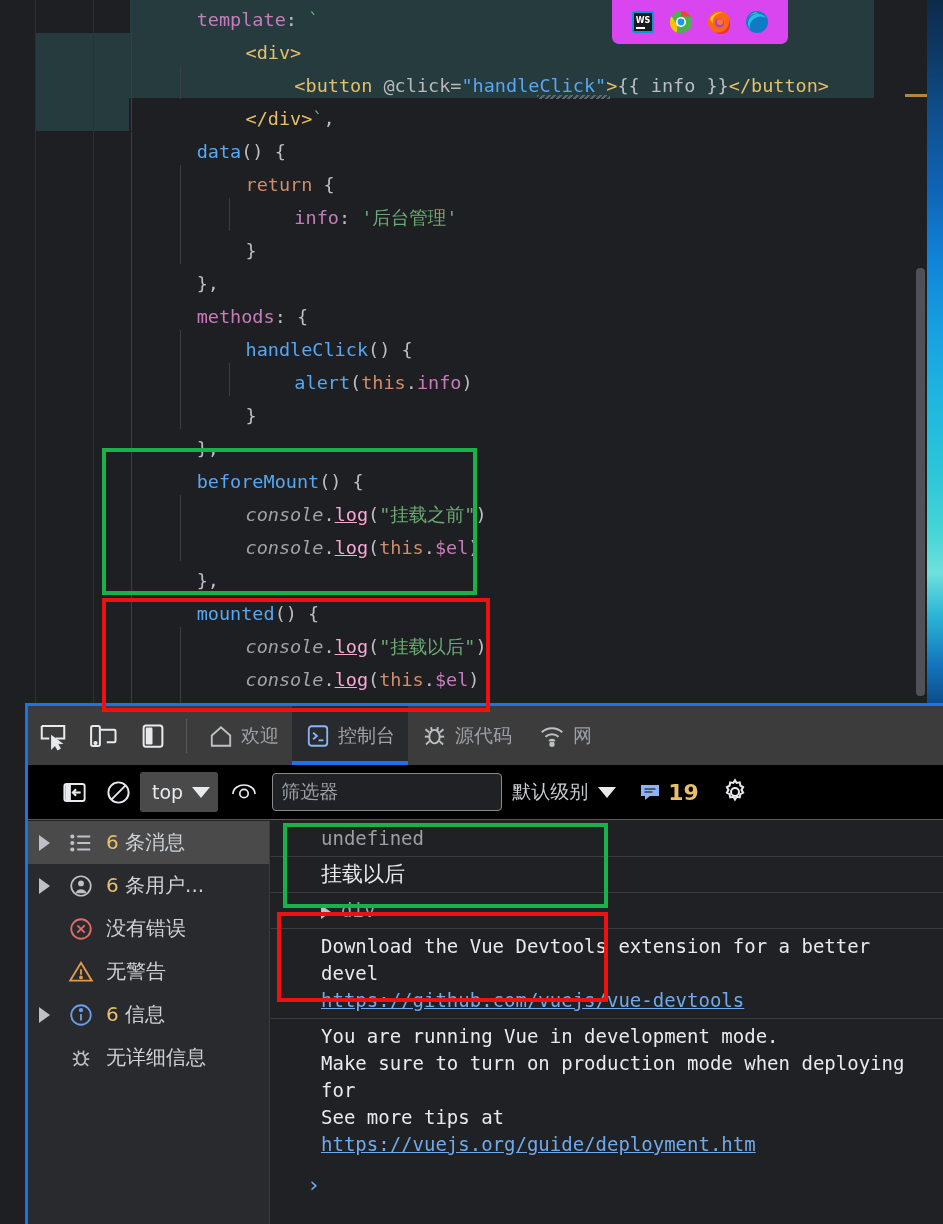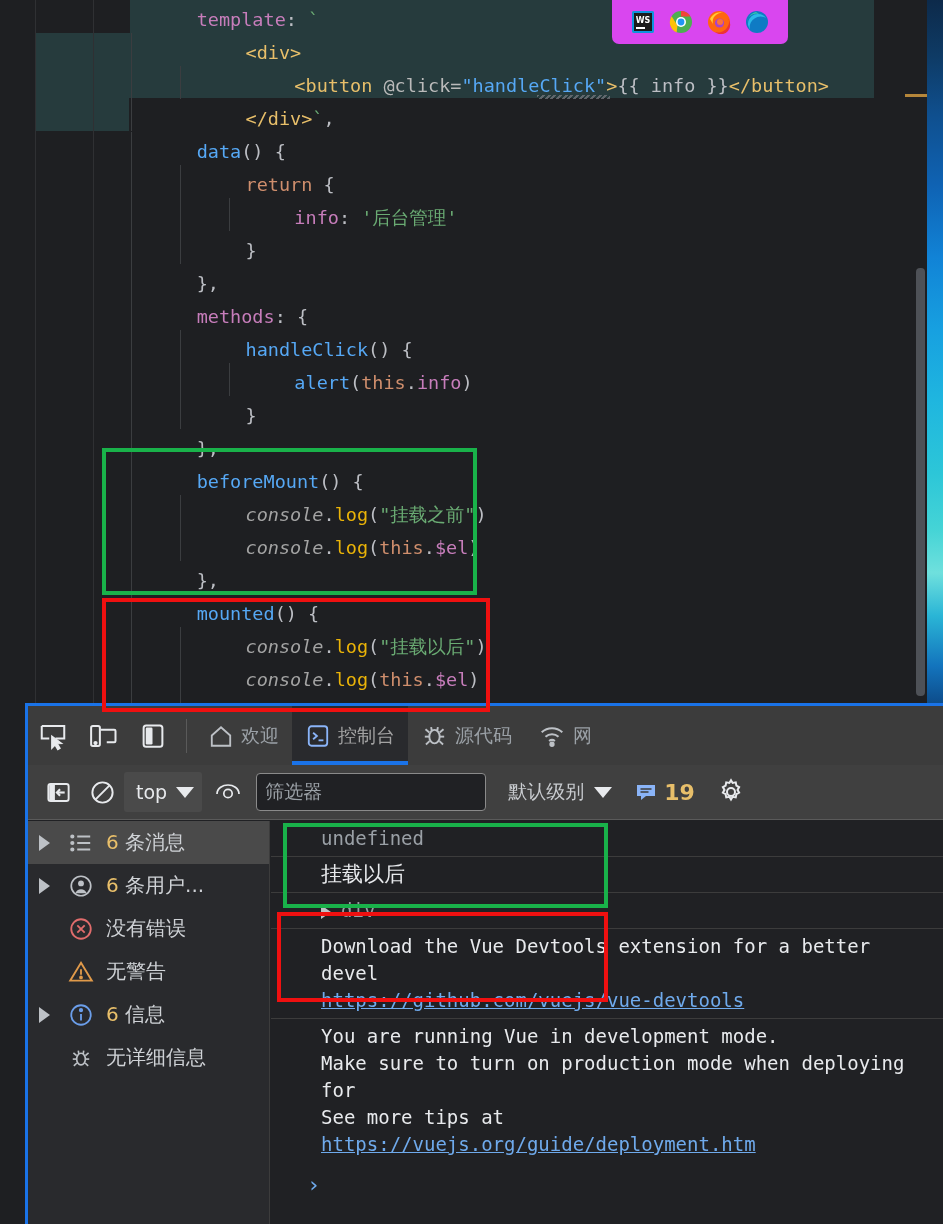--- a/index.html
+++ b/index.html
@@ -49,21 +49,21 @@
   
   .t-key   { color:#c77dbb; }     
   .t-fn    { color:#56a8f5; }     
   .t-plain { color:#bcbec4; }
   .t-tag   { color:#e8bf6a; }     
   .t-attr  { color:#bababa; }
   .t-str   { color:#6aab73; }
   .t-this  { color:#cf8e6d; }     
   .t-prop  { color:#c77dbb; }     
   .t-cons  { color:#a3a3a3; font-style:italic; }
-  .t-meth  { color:#eab308; }
+  .t-meth  { color:#f9a8d4;text-decoration:underline; }
   .t-blue  { color:#56a8f5; }
 
   .squiggle {
     position:absolute; height:4px;
     background-image: repeating-linear-gradient(135deg,#6f7278 0 2px, transparent 2px 4px);
     opacity:.8;
   }
 
   
   .ed-scroll-track { position:absolute; right:0px; top:0; width:14px; height:716px; background:#1e1f22; }
@@ -102,21 +102,21 @@
     font-size:19px; font-family:"DejaVu Sans", sans-serif;
   }
   .dt-tab.active { background:#292a2d; color:#a3a3a3; }
   .dt-tab.active::after {
     content:""; position:absolute; left:0; right:0; bottom:0; height:4px; background:#1a73e8;
   }
 
   
   .dt-toolbar {
     position:absolute; left:0; top:59px; width:915px; height:55px;
-    background:#404040; display:flex; align-items:center; padding-left:8px;
+    background:#000000; display:flex; align-items:center; padding-left:24px;
     border-bottom:1px solid #5a5a5a;
   }
   .tool-btn {
     width:44px; height:44px; display:flex; align-items:center; justify-content:center;
     cursor:pointer;
   }
   .ctx-select {
     height:40px; background:#4a4a4a; border-radius:3px; display:flex; align-items:center;
     padding:0 8px 0 12px; gap:9px; color:#e8eaed; font-size:19px; cursor:pointer;
     font-family:"DejaVu Sans", sans-serif;
@@ -125,21 +125,21 @@
     width:0;height:0;border-left:9px solid transparent;border-right:9px solid transparent;
     border-top:11px solid #e8eaed;
   }
   .filter-box {
     width:230px; height:38px; background:#202124; border:1px solid #8a8a8a; border-radius:4px;
     display:flex; align-items:center; padding:0 8px; margin-left:6px;
   }
   .filter-box span { color:#9aa0a6; font-size:19px; font-family:"DejaVu Sans", sans-serif; }
   .level-select {
     display:flex; align-items:center; gap:10px; color:#c8cbcf; font-size:19px;
-    margin-left:22px; cursor:pointer; font-family:Liberation Mono, monospace;
+    margin-left:10px; cursor:pointer; font-family:Liberation Mono, monospace;
   }
   .msg-count { display:flex; align-items:center; gap:6px; margin-left:22px; }
   .msg-count .num { color:#e8bf6a; font-size:22px; font-weight:bold; font-family:"DejaVu Sans", sans-serif;}
 
   
   .dt-sidebar {
     position:absolute; left:0; top:115px; width:242px; height:403px;
     background:#292a2d; border-right:1px solid #3c3c3c;
   }
   .sb-row {

